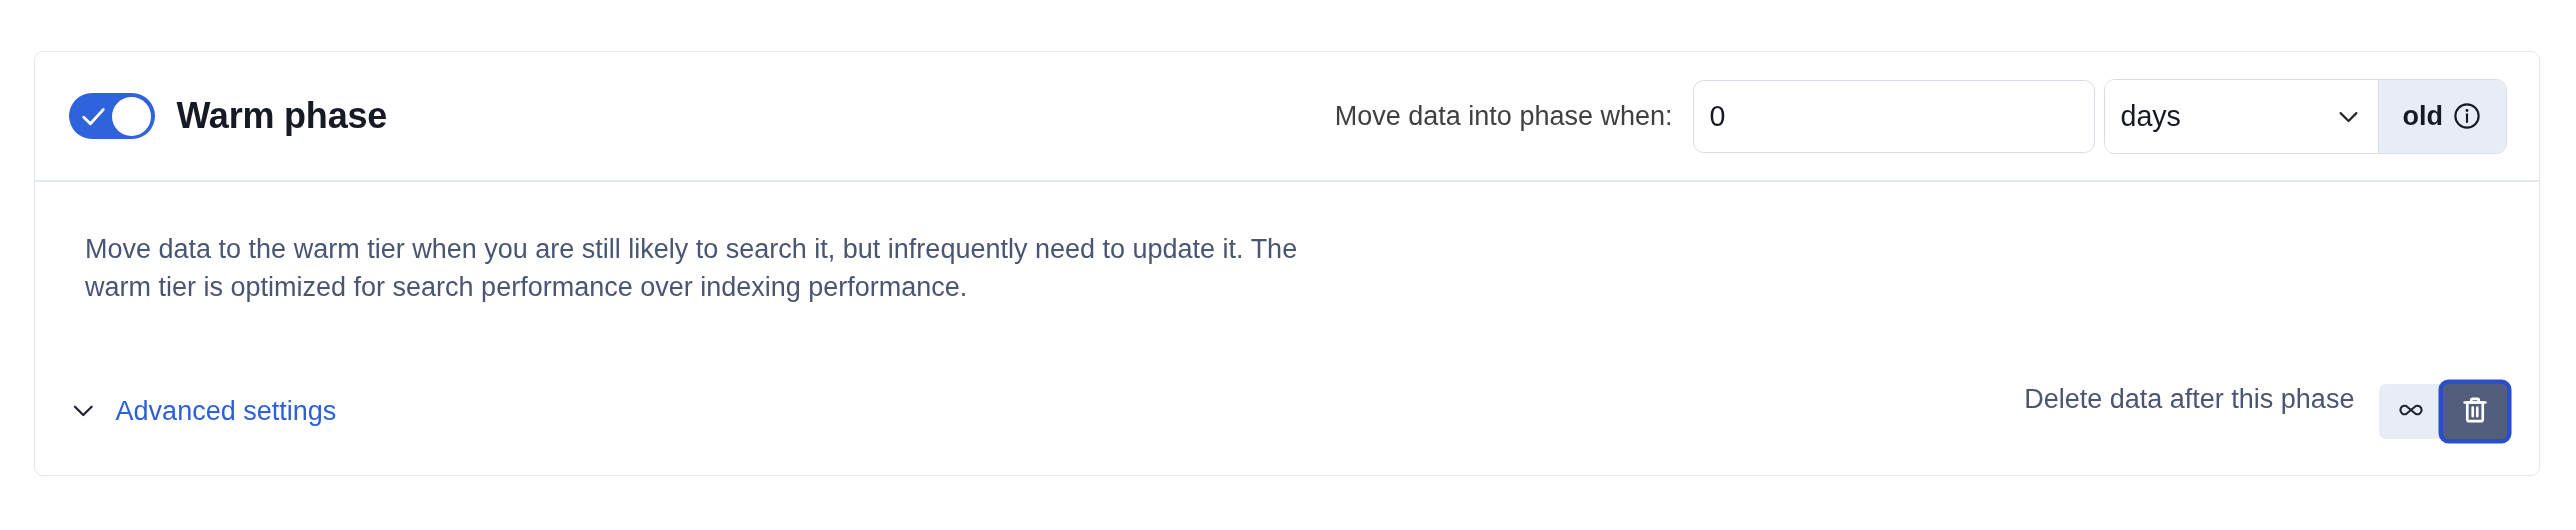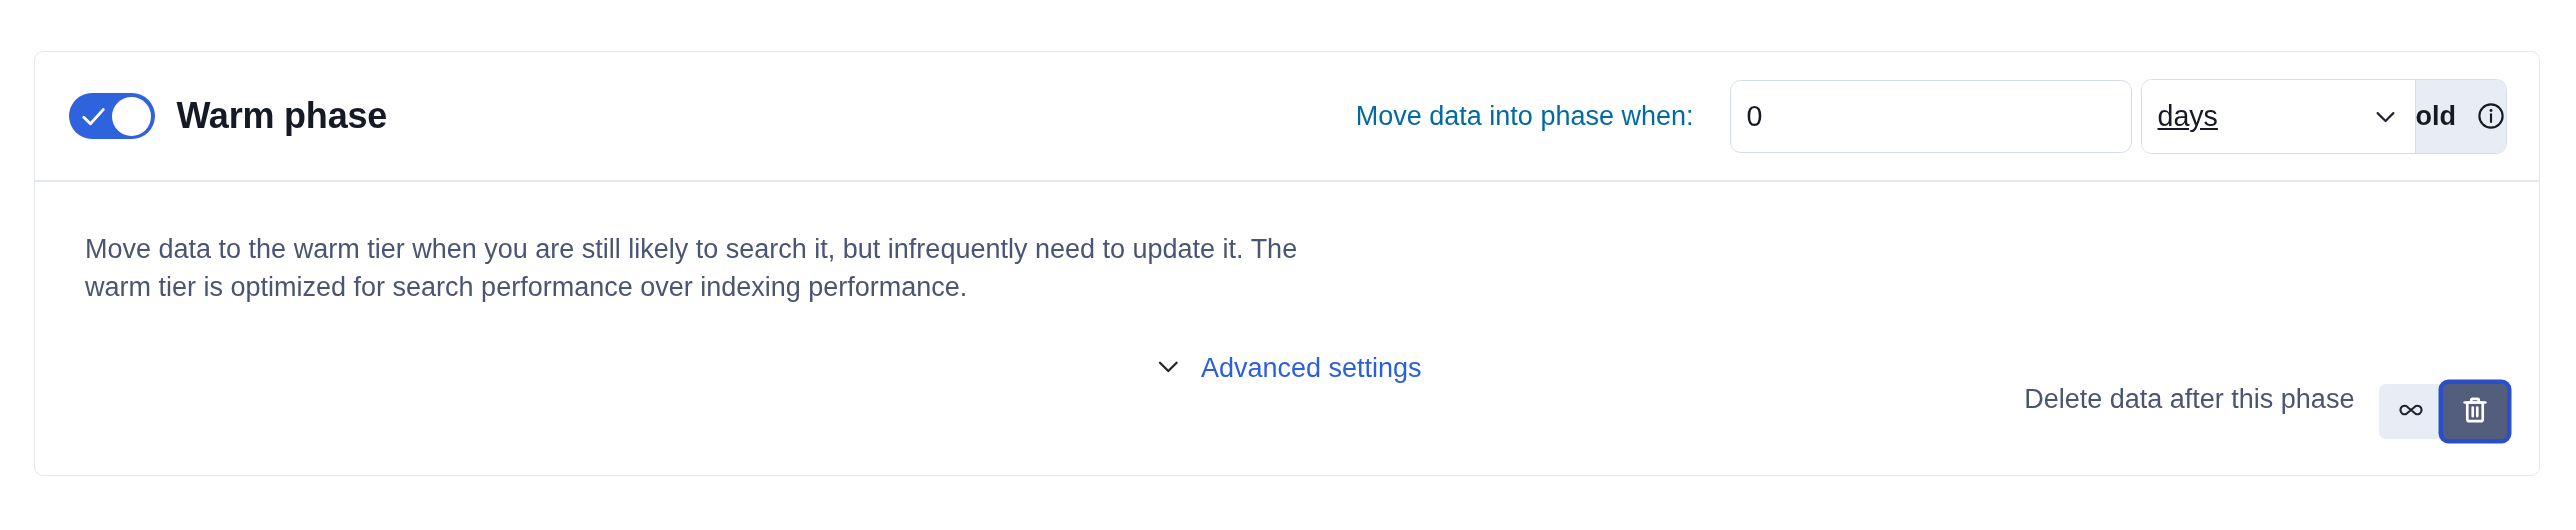--- a/index.html
+++ b/index.html
@@ -95,22 +95,22 @@
 
   .header-right {
     margin-left: auto;
     display: flex;
     align-items: center;
     gap: 0;
   }
 
   .timing-label {
     font-size: 27px;
-    color: #0369a1;
-    margin-right: 36px;
+    color: #404040;
+    margin-right: 20px;
     white-space: nowrap;
   }
 
   
   .num-input {
     box-sizing: border-box;
     width: 402px;
     height: 73px;
     border: 1.8px solid #D6DCE8;
     border-radius: 10.7px;
@@ -138,32 +138,31 @@
     width: 241px;
     display: flex;
     align-items: center;
     padding: 0 16px;
     background: #ffffff;
     cursor: pointer;
   }
   .units-select .val {
     font-size: 28.6px;
     color: #161A25;
-    text-decoration: underline;
   }
   .units-select .chev {
     margin-left: auto;
     display: flex;
     align-items: center;
   }
   .units-append {
     display: flex;
     align-items: center;
-    gap: 20px;
-    padding: 0 0;
+    gap: 9px;
+    padding: 0 24px;
     background: #E8ECF4;
     border-left: 1.8px solid #D6DCE8;
   }
   .units-append .old-text {
     font-size: 27px;
     font-weight: bold;
     color: #161A25;
   }
   .info-icon { display: flex; align-items: center; cursor: pointer; }
 
@@ -183,21 +182,20 @@
     margin: 16px;
   }
 
   .body-footer {
     position: absolute;
     left: 34px;
     right: 32px;
     bottom: 32px;
     display: flex;
     align-items: center;
-    flex-direction: column;
   }
 
   .adv-toggle {
     display: flex;
     align-items: center;
     gap: 18px;
     background: none;
     border: none;
     padding: 0;
     cursor: pointer;

